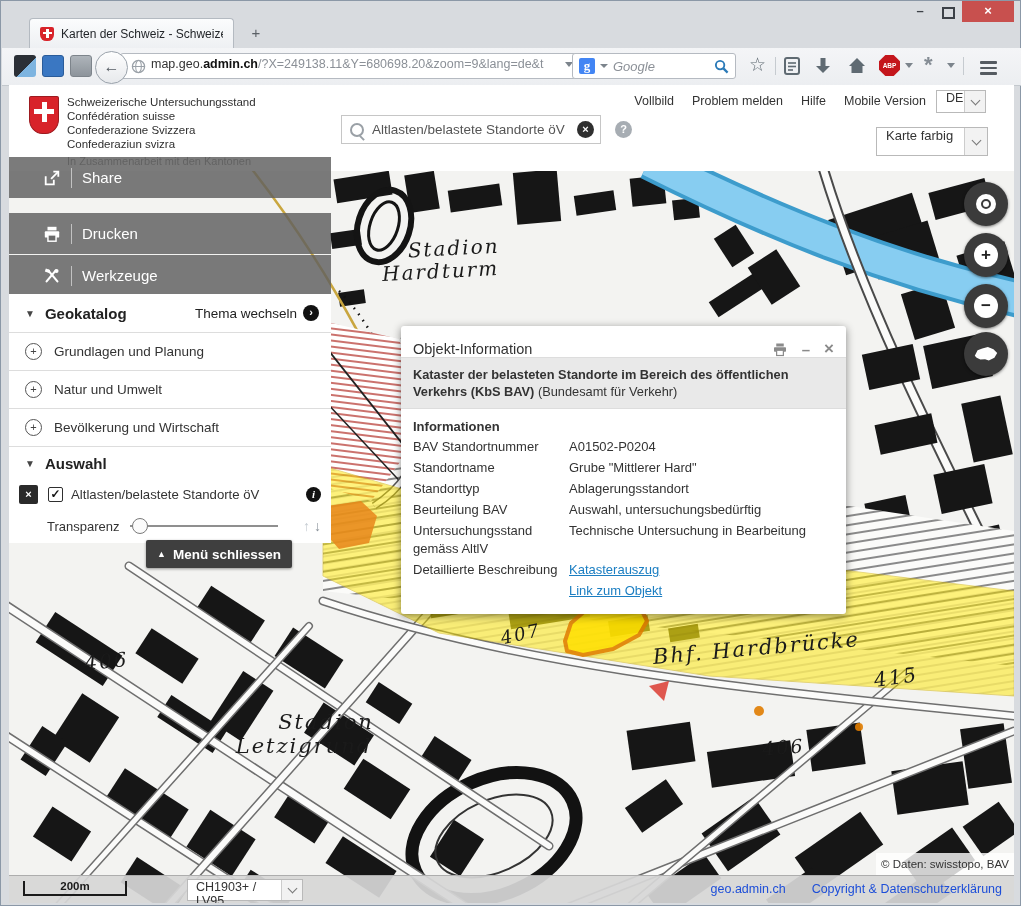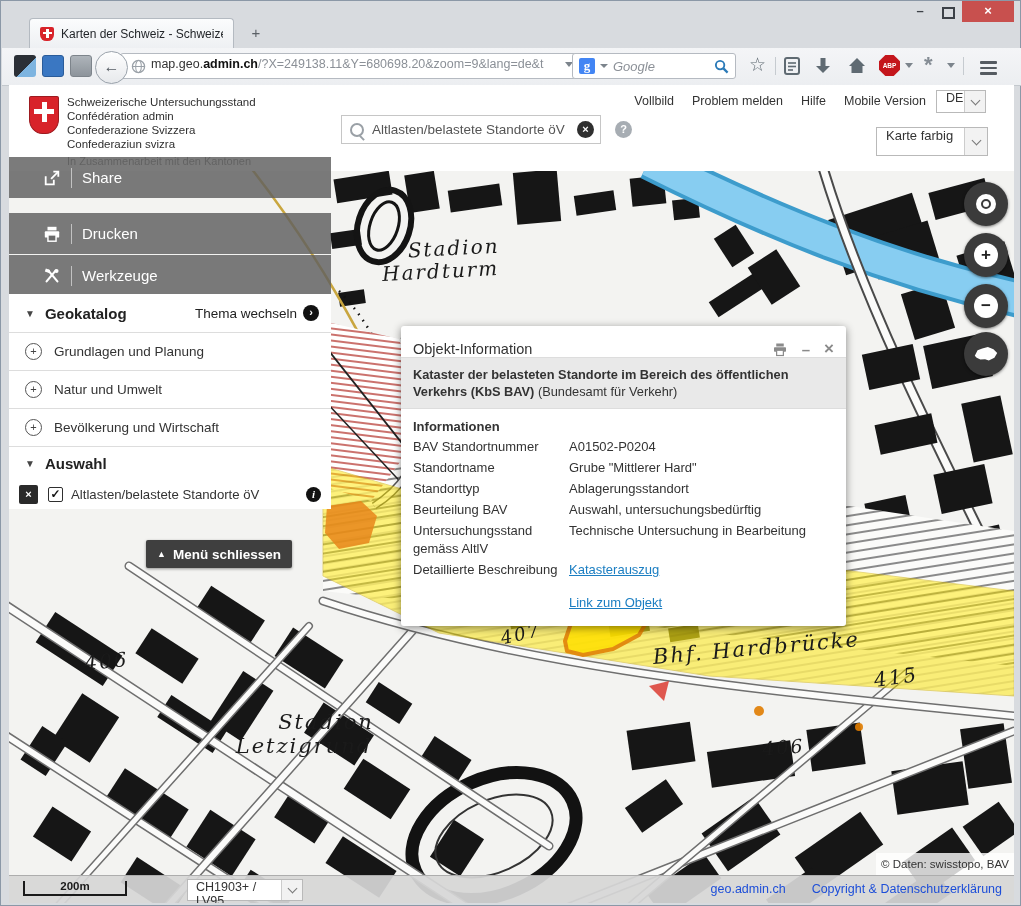--- a/index.html
+++ b/index.html
@@ -365,21 +365,21 @@
         <text class="maplbl" x="775" y="583" font-size="19" text-anchor="middle" transform="rotate(-5 775 583)">406</text>
         <text class="maplbl" x="513" y="469" font-size="18" text-anchor="middle" transform="rotate(-12 513 469)">407</text>
         <text class="maplbl" x="888" y="513" font-size="20" text-anchor="middle" transform="rotate(-8 888 513)">415</text>
       </g>
     </svg>
 
     <div id="appheader">
       <div id="shield"></div>
       <div class="abs" style="left:58px;top:10px">
         <div class="logoline">Schweizerische Untersuchungsstand</div>
-        <div class="logoline">Confédération admin</div>
+        <div class="logoline">Confédération suisse</div>
         <div class="logoline">Confederazione Svizzera</div>
         <div class="logoline">Confederaziun svizra</div>
         <div id="logosub">In Zusammenarbeit mit den Kantonen</div>
       </div>
 
       <div class="abs" style="right:88px;top:9px;display:flex;gap:18px">
         <span class="hlink">Vollbild</span>
         <span class="hlink">Problem melden</span>
         <span class="hlink">Hilfe</span>
         <span class="hlink">Mobile Version</span>
@@ -468,20 +468,30 @@
       <div class="divider"></div>
       <div class="cat-head" style="height:32px">
         <span class="tri">▼</span>
         <span class="cat-title">Auswahl</span>
       </div>
       <div class="layer-row">
         <span class="xsq">×</span>
         <span class="cbx">✓</span>
         <span>Altlasten/belastete Standorte öV</span>
         <span class="infoc">i</span>
+      </div>
+      <div class="transp-row">
+        <span>Transparenz</span>
+        <span class="slider">
+            <span class="thumb"></span>
+          </span>
+        <span class="updown">
+          <span style="color:#c3cad0">↑</span>
+          <span style="color:#8b939b">↓</span>
+        </span>
       </div>
     </div>
 
     <div id="menuclose">
       <span class="tri-up">▲</span>
       <span>Menü schliessen</span>
     </div>
 
     <div id="popup">
       <div id="popup-header">
@@ -506,21 +516,21 @@
           <span>Grube "Mittlerer Hard"</span>
           <span class="lab">Standorttyp</span>
           <span>Ablagerungsstandort</span>
           <span class="lab">Beurteilung BAV</span>
           <span>Auswahl, untersuchungsbedürftig</span>
           <span class="lab">Untersuchungsstand gemäss AltlV</span>
           <span>Technische Untersuchung in Bearbeitung</span>
           <span class="lab">Detaillierte Beschreibung</span>
           <span><a class="plink" href="#">Katasterauszug</a></span>
           <span class="lab"></span>
-          <span style="margin-top:12px"><a class="plink" href="#">Link zum Objekt</a></span>
+          <span style=""><a class="plink" href="#">Link zum Objekt</a></span>
         </div>
       </div>
     </div>
 
     <div class="mapctl" style="top:97px">
         <span class="geoloc"></span>
       </div>
     <div class="mapctl" style="top:148px">
         <span class="inner">+</span>
       </div>

